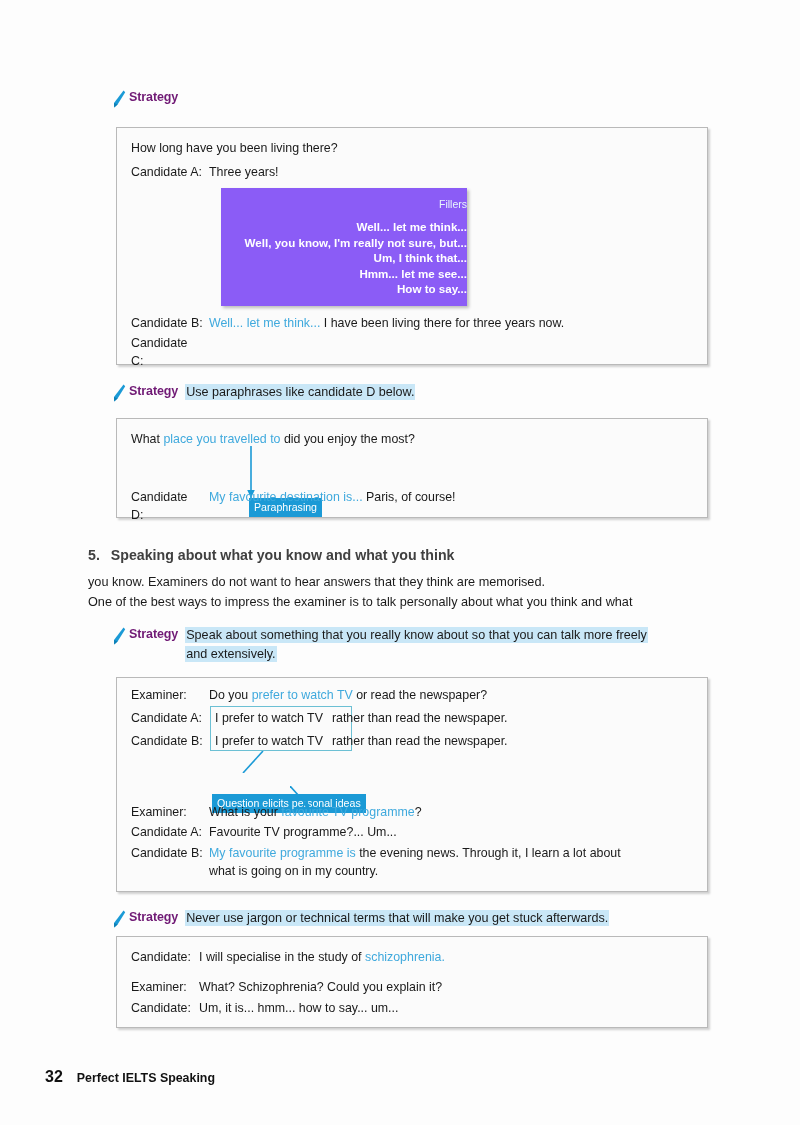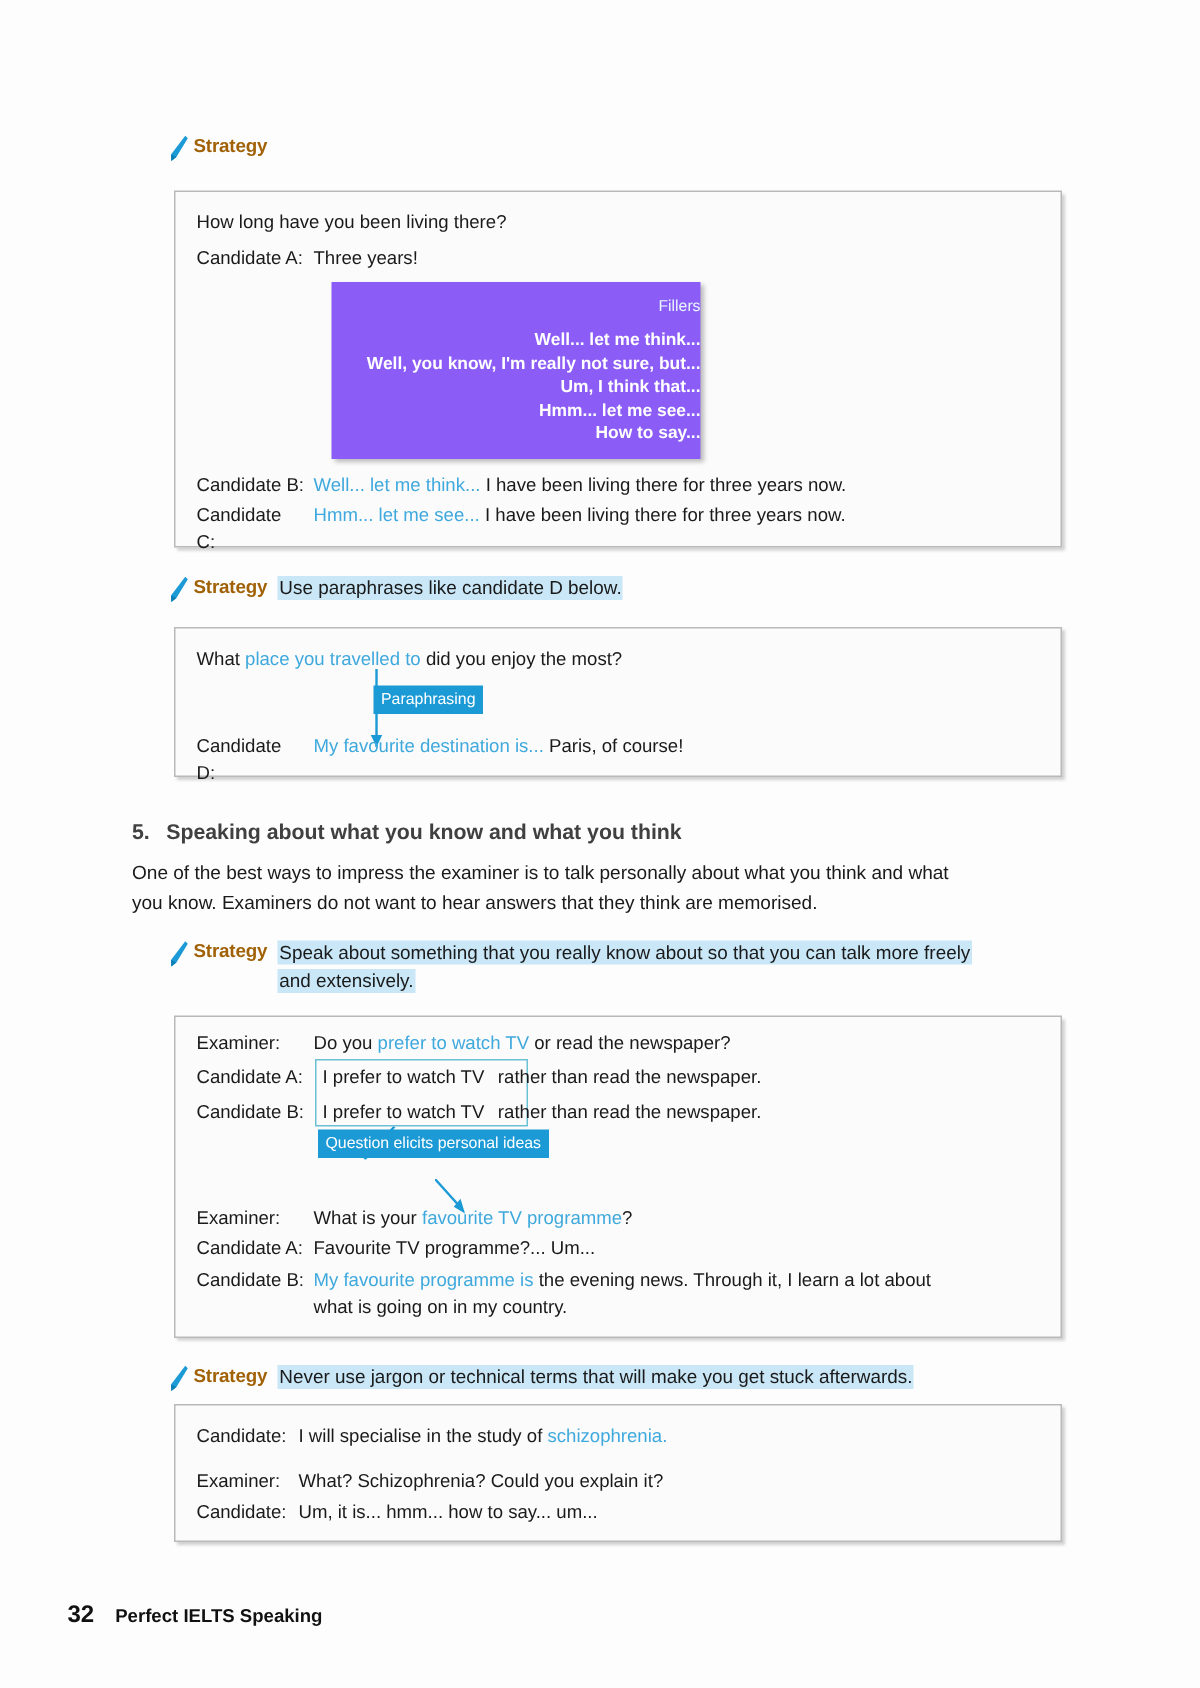--- a/index.html
+++ b/index.html
@@ -24,21 +24,21 @@
     align-items:flex-start;
     gap:0px;
   }
   .pen-icon{
     width:14px;height:18px;
     flex:0 0 14px;
     margin-right:3px;
     margin-top:1px;
   }
   .strategy-word{
-    color:#a16207;
+    color:#701a75;
     font-weight:bold;
     font-size:12.5px;
     line-height:16px;
     letter-spacing:-0.1px;
     white-space:nowrap;
     margin-right:7px;
   }
   .strategy-text{
     font-size:12.6px;
     line-height:18px;
@@ -112,20 +112,21 @@
 
   
   .tag{
     position:absolute;
     background:#1b9ad6;
     color:#ffffff;
     font-size:10.6px;
     line-height:14px;
     padding:2px 5px 3px 5px;
     white-space:nowrap;
+    margin-top:41px;
   }
 
   
   .conn{
     position:absolute;
     pointer-events:none;
   }
 
   
   .phrase-box{
@@ -203,21 +204,20 @@
     </div>
   </div>
 
   <div class="row" style="left:131px; top:314px; width:520px;">
     <span class="lbl">Candidate B:</span>
     <span class="val"><span class="blue">Well... let me think...</span> <span>I have been living there for three years now.</span></span>
   </div>
 
   <div class="row" style="left:131px; top:334px; width:520px;">
     <span class="lbl">Candidate C:</span>
-    <span class="val"><span class="blue">Hmm... let me see...</span> <span>I have been living there for three years now.</span></span>
   </div>
 
   <div class="strategy-row" style="left:112px; top:383px; width:600px;">
     <svg class="pen-icon" viewBox="0 0 14 18">
       <path d="M11.5 0.5 L13.2 2.2 L5.6 14.6 L2.2 17.4 L2.0 13.0 Z" fill="#1b9ad6"></path>
       <path d="M2.0 13.0 L2.2 17.4 L5.6 14.6 Z" fill="#0d7fb5"></path>
     </svg>
     <span class="strategy-word">Strategy</span>
     <span class="strategy-text"><span class="hl">Use paraphrases like candidate D below.</span></span>
   </div>
@@ -239,22 +239,22 @@
     <span class="lbl">Candidate D:</span>
     <span class="val"><span class="blue">My favourite destination is...</span> <span>Paris, of course!</span></span>
   </div>
 
   <div class="sec-head" style="left:88px; top:545px;">
     <span>5.</span>
     <span style="display:inline-block;width:7px"></span><span>Speaking about what you know and what you think</span>
   </div>
 
   <div class="sec-para" style="left:88px; top:572px; width:622px;">
+    <div style="white-space:nowrap">you know. Examiners do not want to hear answers that they think are memorised.</div>
     <div style="white-space:nowrap">One of the best ways to impress the examiner is to talk personally about what you think and what</div>
-    <div style="white-space:nowrap">you know. Examiners do not want to hear answers that they think are memorised.</div>
   </div>
 
   <div class="strategy-row" style="left:112px; top:626px; width:600px;">
     <svg class="pen-icon" viewBox="0 0 14 18">
       <path d="M11.5 0.5 L13.2 2.2 L5.6 14.6 L2.2 17.4 L2.0 13.0 Z" fill="#1b9ad6"></path>
       <path d="M2.0 13.0 L2.2 17.4 L5.6 14.6 Z" fill="#0d7fb5"></path>
     </svg>
     <span class="strategy-word">Strategy</span>
     <span class="strategy-text" style="line-height:19px;">
       <span class="hl">Speak about something that you really know about so that you can talk more freely</span><br>

